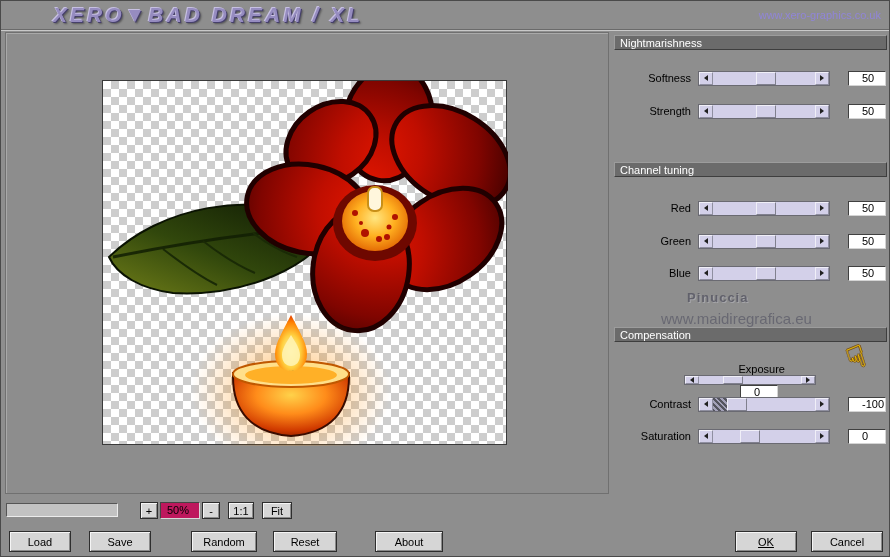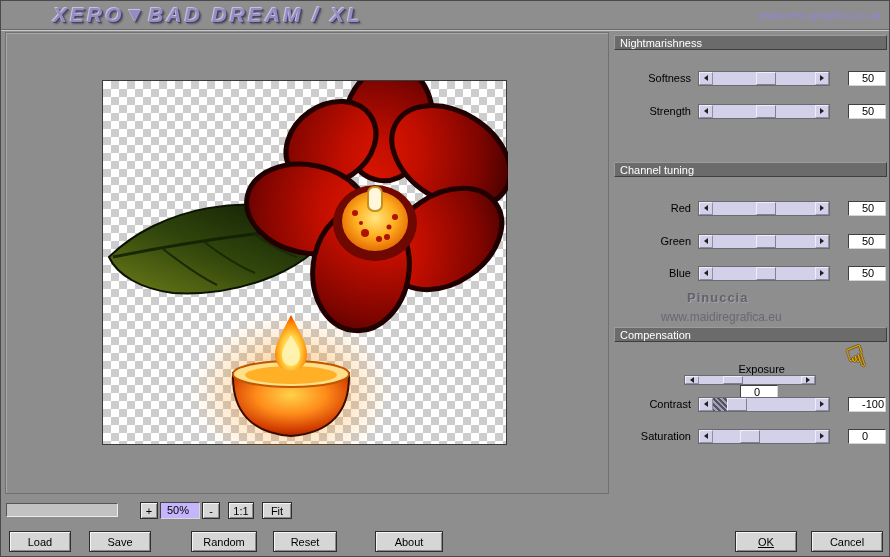--- a/index.html
+++ b/index.html
@@ -44,21 +44,21 @@
   .pbar { position:absolute; left:5px; top:502px; width:112px; height:14px;
     background:#c2c2c2; border:1px solid #555;
     border-right-color:#ececec; border-bottom-color:#ececec; }
   .btn {
     position:absolute; background:#d6d6d6; border:1px solid #2e2e2e;
     box-shadow:inset 1px 1px 0 #f5f5f5, inset -1px -1px 0 #8a8a8a;
     display:flex; align-items:center; justify-content:center;
     font-size:11px; cursor:default; color:#000;
   }
   .zoombox { position:absolute; left:159px; top:501px; width:40px; height:17px;
-    background:#c4b5fd; border:1px solid #444; border-right-color:#d8d8d8;
+    background:#be185d; border:1px solid #444; border-right-color:#d8d8d8;
     border-bottom-color:#d8d8d8; line-height:15px; padding-left:6px; }
   
   .ghead {
     position:absolute; left:613px; width:273px; height:15px;
     background:#6b6b6b; color:#fff; line-height:14px; padding-left:5px;
     border-top:1px solid #9c9c9c; border-left:1px solid #9c9c9c;
     border-bottom:1px solid #3e3e3e; border-right:1px solid #3e3e3e;
   }
   .srow { position:absolute; left:613px; width:272px; height:16px;
     display:flex; align-items:center; }
@@ -79,21 +79,21 @@
     border:1px solid; border-color:#f0eff8 #80808e #80808e #f0eff8; }
   .sb-hatch { position:absolute; top:0; left:0; height:100%;
     background:repeating-linear-gradient(45deg,#55555f 0 2px,#a3a1b8 2px 4px); }
   .sval { width:38px; height:15px; background:#fff;
     border:1px solid #404040; border-right-color:#d4d4d4; border-bottom-color:#d4d4d4;
     line-height:13px; padding-left:13px; margin-left:18px; }
   
   .wm-name { position:absolute; left:686px; top:289px; font-size:13px;
     font-weight:bold; letter-spacing:1px; color:rgba(88,88,100,.85);
     text-shadow:1px 1px 0 rgba(200,200,210,.4); }
-  .wm-url { position:absolute; left:660px; top:309px; font-size:12px;
+  .wm-url { position:absolute; left:660px; top:309px; font-size:15px;
     color:rgba(95,95,108,.8); }
   .hand { position:absolute; left:846px; top:339px; font-size:30px;
     color:#ffd200; transform:rotate(-18deg);
     text-shadow:1px 0 0 #7a4a00, -1px 0 0 #7a4a00, 0 1px 0 #7a4a00, 0 -1px 0 #7a4a00; }
 </style>
 </head>
 <body>
 
 <div class="hdr">
   <div class="hdr-title">XERO▼BAD DREAM / XL</div>

